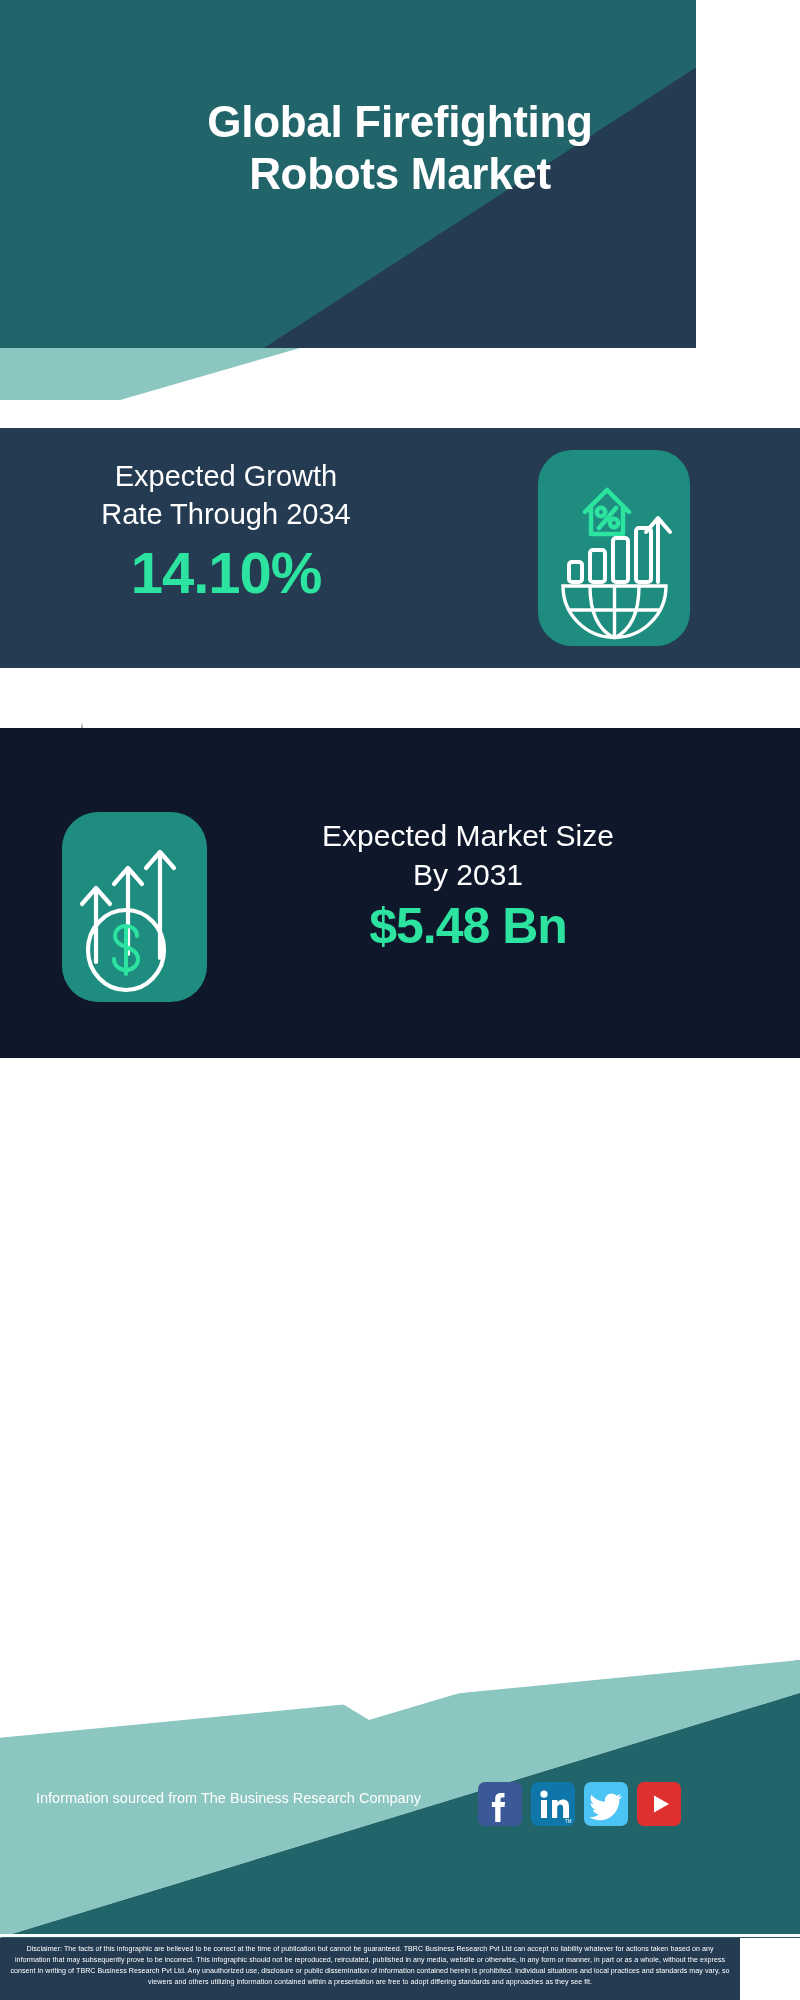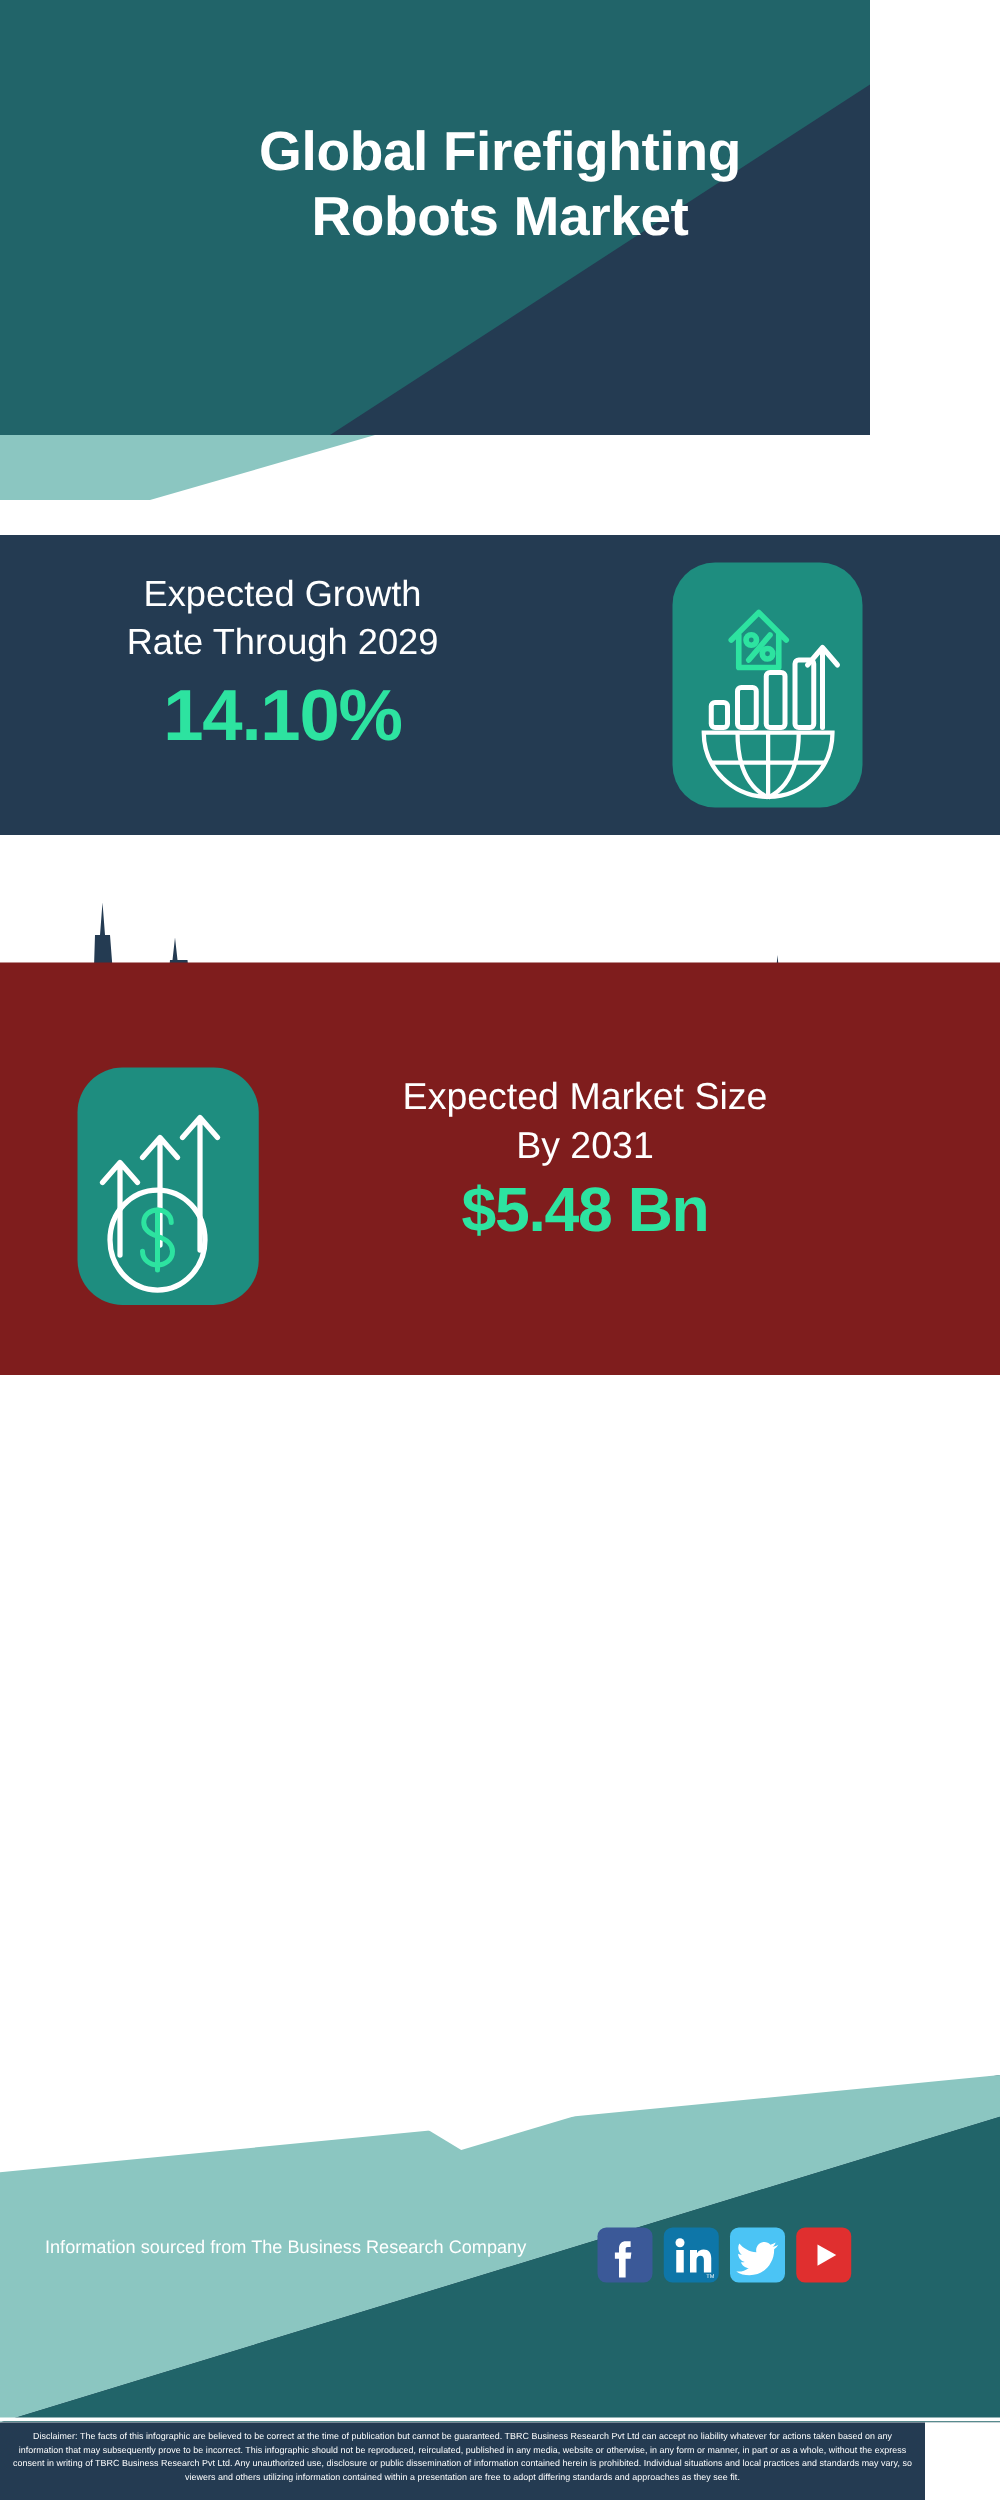--- a/index.html
+++ b/index.html
@@ -54,22 +54,22 @@
 
   
   .skyline-wrap {
     position:absolute; left:0; top:688px; width:800px; height:180px;
     background:#ffffff; overflow:hidden;
   }
   .skyline-wrap svg { display:block; width:800px; height:180px; }
 
   
   .market-band {
-    position:absolute; left:0; top:770px; width:800px; height:330px;
-    background:#7f1d1d; z-index:2;
+    position:absolute; left:0; top:728px; width:800px; height:330px;
+    background:#0f172a; z-index:2;
   }
   .market-icon-box {
     position:absolute; left:62px; top:84px; width:145px; height:190px;
     background:#1E8D7F; border-radius:36px;
   }
   .market-text { position:absolute; left:228px; top:88px; width:480px; text-align:center; }
   .market-label { color:#ffffff; font-size:30px; line-height:1.3; }
   .market-value {
     color:#2DE3A0; font-size:50px; font-weight:bold; line-height:1.05; margin-top:6px;
     letter-spacing:-1px;
@@ -119,21 +119,21 @@
     <div>Global Firefighting</div>
     <div>Robots Market</div>
   </div>
 </div>
 <div class="mint-tri"></div>
 
 <div class="growth-band">
   <div class="growth-text">
     <div class="growth-label">
       <div>Expected Growth</div>
-      <div>Rate Through 2029</div>
+      <div>Rate Through 2034</div>
     </div>
     <div class="growth-value">14.10%</div>
   </div>
 
   <div class="growth-icon-box">
     <span>
       <svg width="152" height="196" viewBox="0 0 152 196">
 
         <g fill="none" stroke="#2DE3A0" stroke-width="4.5" stroke-linejoin="round" stroke-linecap="round">
           <path d="M47 62 L69 40 L91 62 M53 58 L53 84 L85 84 L85 58"></path>

